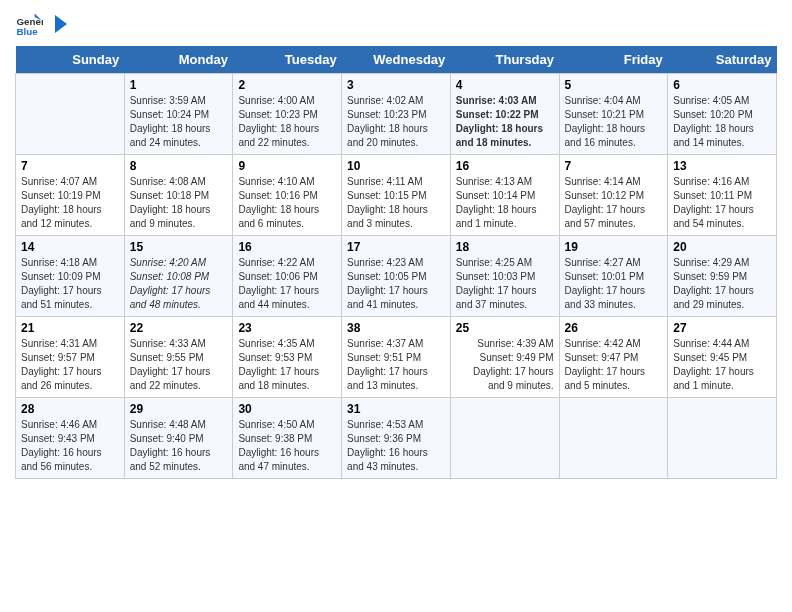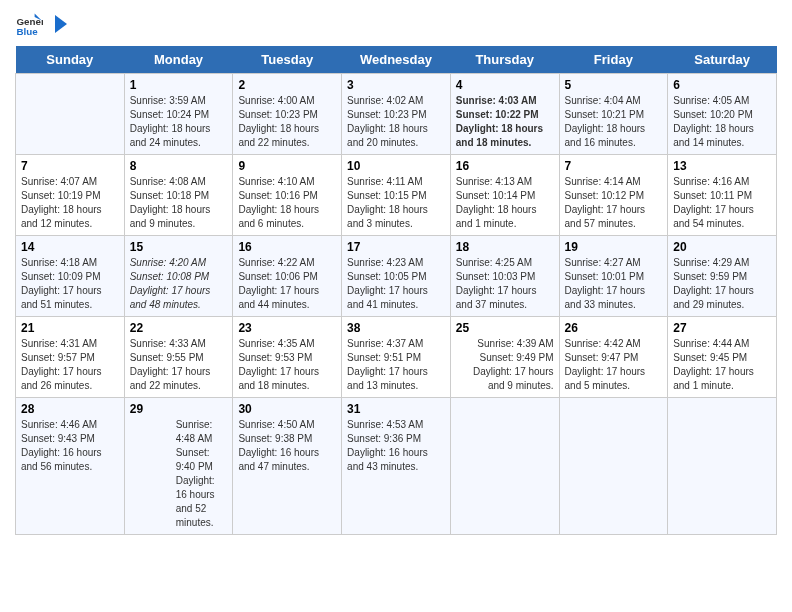--- a/index.html
+++ b/index.html
@@ -39,22 +39,22 @@
       color: #333;
     }
     table {
       width: 100%;
       border-collapse: collapse;
       font-size: 10.5px;
     }
     thead tr th {
       background-color: #2e6db4;
       color: #fff;
-      text-align: center;
-      padding: 6px 18px;
+      text-align: right;
+      padding: 6px 5px;
       font-size: 13px;
       font-weight: bold;
       margin-top: 24px;
     }
     tbody tr td {
       border: 1px solid #ccc;
       vertical-align: top;
       padding: 4px 5px;
       min-height: 70px;
       height: 80px;
@@ -318,21 +318,21 @@
       <tr>
         <td>
           <div class="day-num">28</div>
           <div class="day-info" style="white-space: pre-line;">Sunrise: 4:46 AM
 Sunset: 9:43 PM
 Daylight: 16 hours
 and 56 minutes.</div>
         </td>
         <td>
           <div class="day-num">29</div>
-          <div class="day-info" style="white-space: pre-line; margin-left: 46px;">Sunrise: 4:48 AM
+          <div class="day-info" style="white-space: pre-line;">Sunrise: 4:48 AM
 Sunset: 9:40 PM
 Daylight: 16 hours
 and 52 minutes.</div>
         </td>
         <td>
           <div class="day-num">30</div>
           <div class="day-info" style="white-space: pre-line;">Sunrise: 4:50 AM
 Sunset: 9:38 PM
 Daylight: 16 hours
 and 47 minutes.</div>

